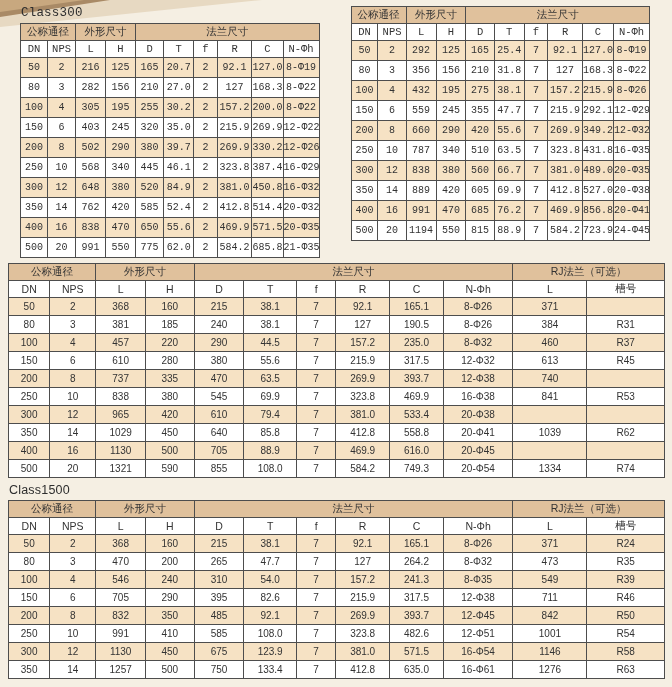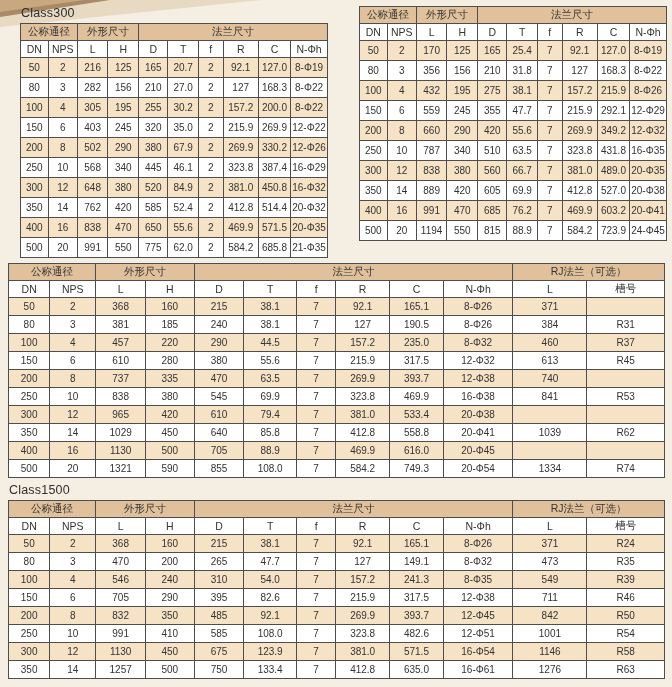--- a/index.html
+++ b/index.html
@@ -13,21 +13,21 @@
     box-sizing:border-box;
   }
   
   .corner{position:absolute;top:0;left:0;width:270px;height:30px;}
   .corner div{position:absolute;top:0;left:0;}
   .c-light{width:262px;height:27px;background:var(--corner-light,#e7d9c2);clip-path:polygon(0 0,100% 0,0 100%);}
   .c-mid{width:110px;height:17px;background:var(--corner-dark,#a98a66);clip-path:polygon(0 0,100% 0,0 100%);}
   .c-top{width:84px;height:12px;background:var(--corner-tan,#c8a87f);clip-path:polygon(0 0,100% 0,0 100%);}
 
   .content{position:relative;}
-  .top-row{display:flex;gap:31px;padding:6px 5px 0 20px;}
+  .top-row{display:flex;gap:31px;padding:6px 22px 0 20px;font-family:Liberation Mono, monospace;}
   .top-row section{flex:1;min-width:0;}
   section.full{margin:5px 7px 0 8px;}
 
   .tbl-title{
     font-size:12.5px;line-height:15px;margin:0 0 2px 1px;
     color:var(--title-color,#2e2e2e);letter-spacing:.2px;
   }
   table{
     width:100%;border-collapse:collapse;table-layout:fixed;
     border:1.5px solid #3f3f3f;
@@ -139,21 +139,21 @@
                 <td>215.9</td>
                 <td>269.9</td>
                 <td>12-Φ22</td>
               </tr>
               <tr>
                 <td>200</td>
                 <td>8</td>
                 <td>502</td>
                 <td>290</td>
                 <td>380</td>
-                <td>67.9</td>
+                <td>39.7</td>
                 <td>2</td>
                 <td>269.9</td>
                 <td>330.2</td>
                 <td>12-Φ26</td>
               </tr>
               <tr>
                 <td>250</td>
                 <td>10</td>
                 <td>568</td>
                 <td>340</td>
@@ -245,21 +245,21 @@
                 <th>f</th>
                 <th>R</th>
                 <th>C</th>
                 <th>N-Φh</th>
               </tr>
             </thead>
             <tbody>
               <tr>
                 <td>50</td>
                 <td>2</td>
-                <td>170</td>
+                <td>292</td>
                 <td>125</td>
                 <td>165</td>
                 <td>25.4</td>
                 <td>7</td>
                 <td>92.1</td>
                 <td>127.0</td>
                 <td>8-Φ19</td>
               </tr>
               <tr>
                 <td>80</td>
@@ -347,21 +347,21 @@
               </tr>
               <tr>
                 <td>400</td>
                 <td>16</td>
                 <td>991</td>
                 <td>470</td>
                 <td>685</td>
                 <td>76.2</td>
                 <td>7</td>
                 <td>469.9</td>
-                <td>603.2</td>
+                <td>856.8</td>
                 <td>20-Φ41</td>
               </tr>
               <tr>
                 <td>500</td>
                 <td>20</td>
                 <td>1194</td>
                 <td>550</td>
                 <td>815</td>
                 <td>88.9</td>
                 <td>7</td>
@@ -611,21 +611,21 @@
             </tr>
             <tr>
               <td>80</td>
               <td>3</td>
               <td>470</td>
               <td>200</td>
               <td>265</td>
               <td>47.7</td>
               <td>7</td>
               <td>127</td>
-              <td>149.1</td>
+              <td>264.2</td>
               <td>8-Φ32</td>
               <td>473</td>
               <td>R35</td>
             </tr>
             <tr>
               <td>100</td>
               <td>4</td>
               <td>546</td>
               <td>240</td>
               <td>310</td>

